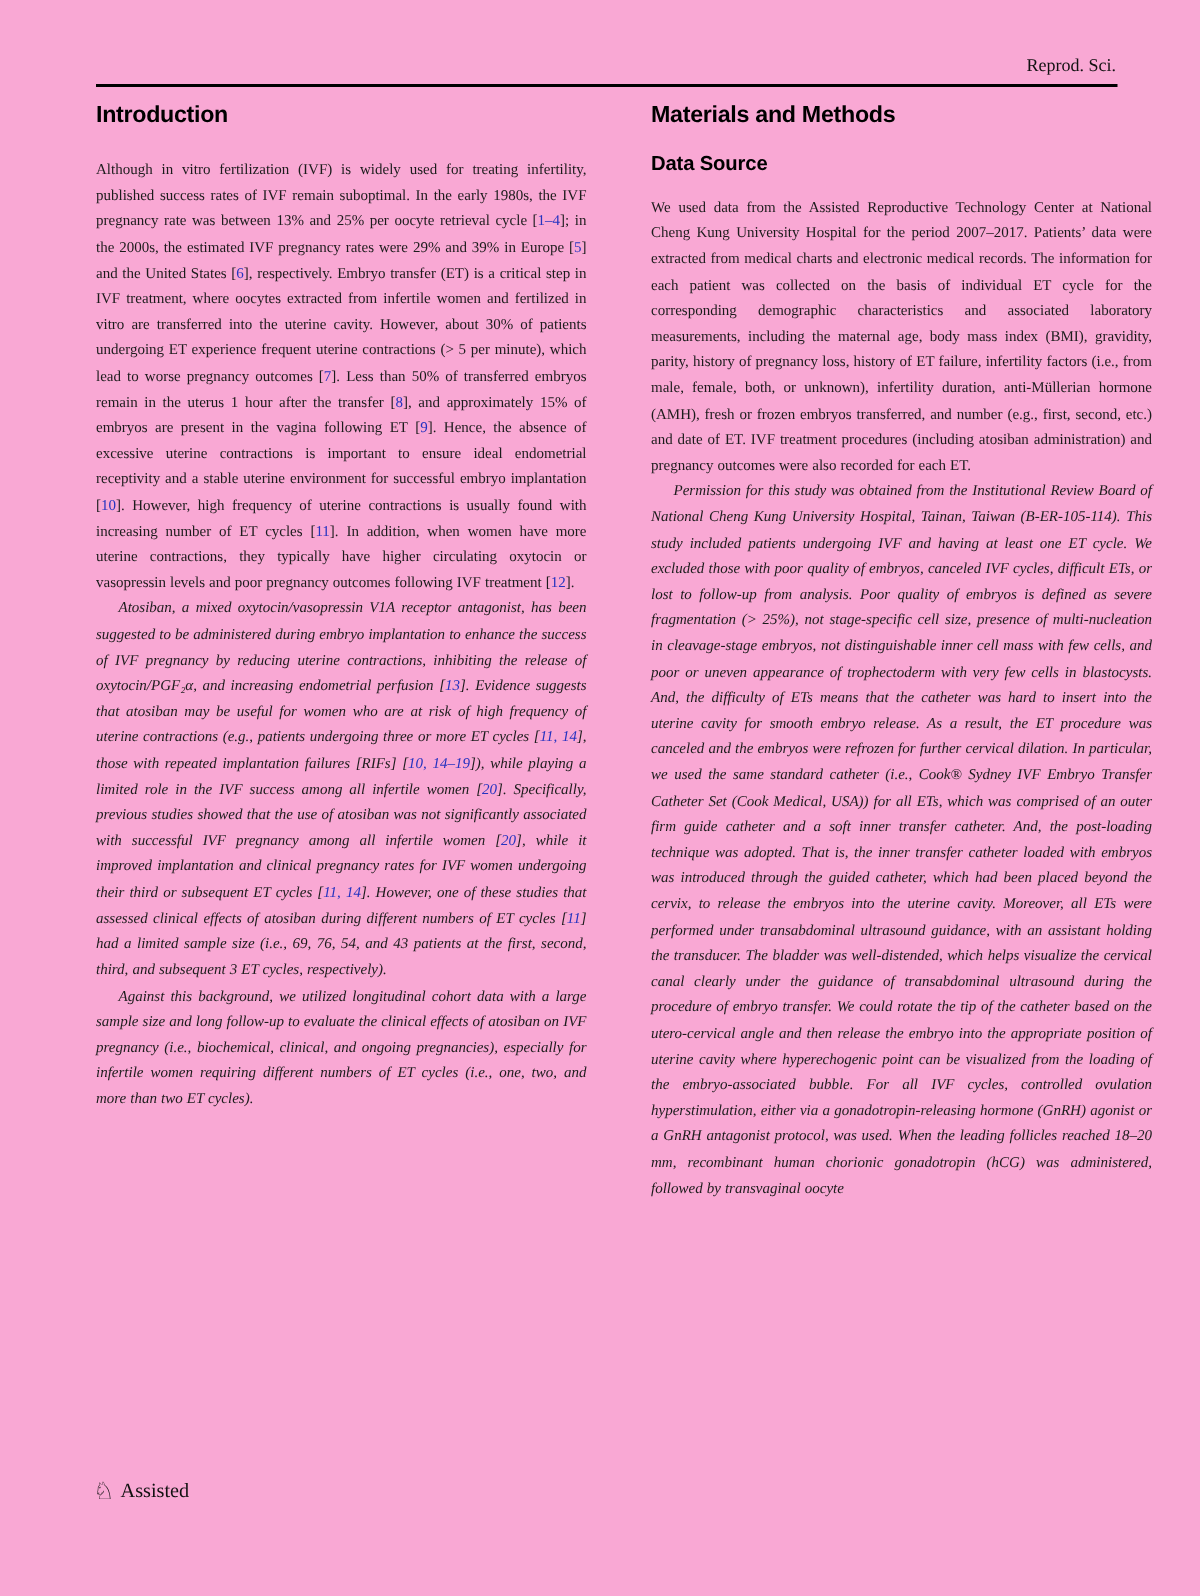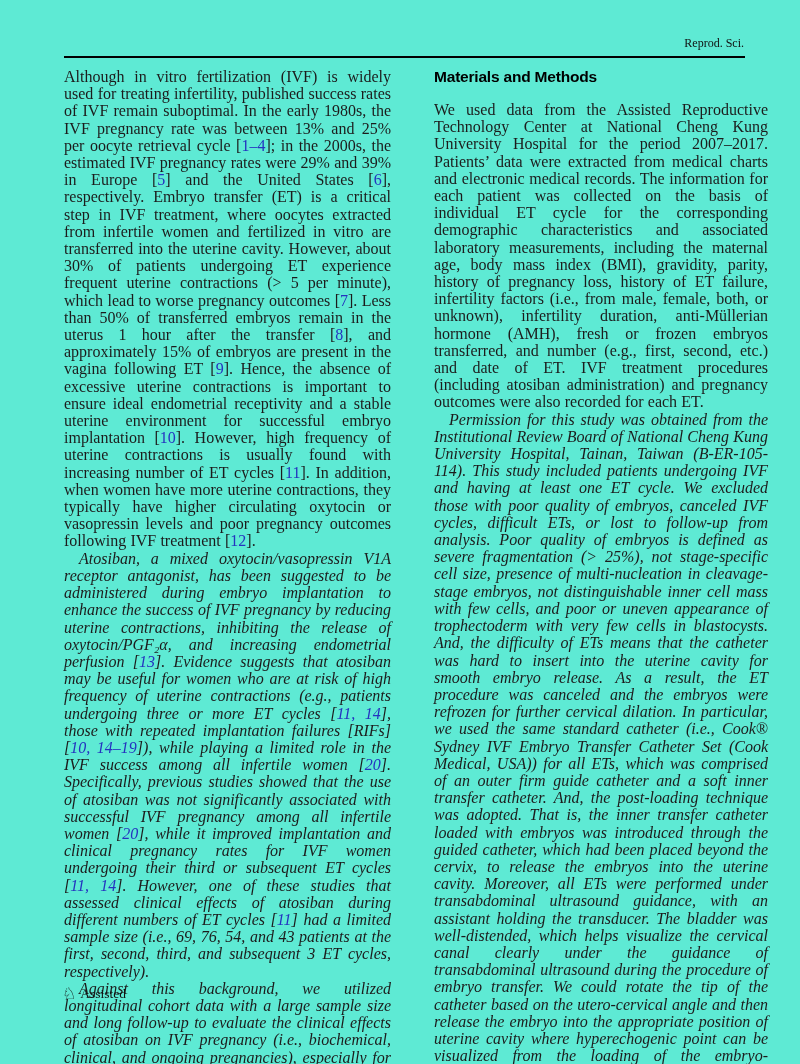--- a/index.html
+++ b/index.html
@@ -1,17 +1,17 @@
 <!DOCTYPE html>
 <html style="--cite: #2533c0;"><head>
 <meta charset="utf-8">
 <style>
   html,body{margin:0;padding:0;background:#ffffff;}
   .page{
-    position:relative;width:800px;height:1064px;background:#5eead4;overflow:hidden;
+    position:relative;width:800px;height:1064px;background:#f9a8d4;overflow:hidden;
     font-family:"Liberation Serif","DejaVu Serif",serif;color:#1c1c1c;
   }
   .running-head{
     position:absolute;top:36px;right:56px;font-size:12px;color:#111;
   }
   .head-rule{
     position:absolute;top:56px;left:64px;width:681px;height:2px;background:#000;
   }
   .col{position:absolute;top:68px;}
   .col-left{left:64px;width:327px;}
@@ -19,21 +19,21 @@
   .col h2{
     font-family:"Liberation Sans","DejaVu Sans",sans-serif;
     font-size:15.5px;font-weight:bold;color:#000;margin:0 0 19px 0;letter-spacing:-0.2px;
   }
   .col-right h2{margin-bottom:15px;}
   .col h3{
     font-family:"Liberation Sans","DejaVu Sans",sans-serif;
     font-size:13.5px;font-weight:bold;color:#000;margin:0 0 14px 0;letter-spacing:-0.1px;
   }
   .col p{
-    margin:0;text-align:justify;font-size:16px;line-height:17.2px;color:#1c1c1c;
+    margin:0;text-align:justify;font-size:10px;line-height:17.2px;color:#1c1c1c;
     word-spacing:0.2px;
   }
   .col p.ind{text-indent:15px;font-style:italic;}
   .cite{color:var(--cite,#2533c0);}
   .footer{
     position:absolute;left:62px;top:986px;display:flex;align-items:center;gap:4px;
     font-size:13.5px;color:#111;
   }
   .footer .logo{
     font-family:"DejaVu Sans",sans-serif;font-size:16px;line-height:16px;color:#111;
@@ -42,27 +42,29 @@
 </head>
 <body>
 
 <div class="page">
 
   <div class="running-head">Reprod. Sci.</div>
 
   <div class="head-rule"></div>
 
   <section class="col col-left">
+    <h2>Introduction</h2>
     <p>Although in vitro fertilization (IVF) is widely used for treating infertility, published success rates of IVF remain suboptimal. In the early 1980s, the IVF pregnancy rate was between 13% and 25% per oocyte retrieval cycle [<span class="cite">1–4</span>]; in the 2000s, the estimated IVF pregnancy rates were 29% and 39% in Europe [<span class="cite">5</span>] and the United States [<span class="cite">6</span>], respectively. Embryo transfer (ET) is a critical step in IVF treatment, where oocytes extracted from infertile women and fertilized in vitro are transferred into the uterine cavity. However, about 30% of patients undergoing ET experience frequent uterine contractions (&gt; 5 per minute), which lead to worse pregnancy outcomes [<span class="cite">7</span>]. Less than 50% of transferred embryos remain in the uterus 1 hour after the transfer [<span class="cite">8</span>], and approximately 15% of embryos are present in the vagina following ET [<span class="cite">9</span>]. Hence, the absence of excessive uterine contractions is important to ensure ideal endometrial receptivity and a stable uterine environment for successful embryo implantation [<span class="cite">10</span>]. However, high frequency of uterine contractions is usually found with increasing number of ET cycles [<span class="cite">11</span>]. In addition, when women have more uterine contractions, they typically have higher circulating oxytocin or vasopressin levels and poor pregnancy outcomes following IVF treatment [<span class="cite">12</span>].</p>
     <p class="ind">Atosiban, a mixed oxytocin/vasopressin V1A receptor antagonist, has been suggested to be administered during embryo implantation to enhance the success of IVF pregnancy by reducing uterine contractions, inhibiting the release of oxytocin/PGF₂α, and increasing endometrial perfusion [<span class="cite">13</span>]. Evidence suggests that atosiban may be useful for women who are at risk of high frequency of uterine contractions (e.g., patients undergoing three or more ET cycles [<span class="cite">11, 14</span>], those with repeated implantation failures [RIFs] [<span class="cite">10, 14–19</span>]), while playing a limited role in the IVF success among all infertile women [<span class="cite">20</span>]. Specifically, previous studies showed that the use of atosiban was not significantly associated with successful IVF pregnancy among all infertile women [<span class="cite">20</span>], while it improved implantation and clinical pregnancy rates for IVF women undergoing their third or subsequent ET cycles [<span class="cite">11, 14</span>]. However, one of these studies that assessed clinical effects of atosiban during different numbers of ET cycles [<span class="cite">11</span>] had a limited sample size (i.e., 69, 76, 54, and 43 patients at the first, second, third, and subsequent 3 ET cycles, respectively).</p>
     <p class="ind">Against this background, we utilized longitudinal cohort data with a large sample size and long follow-up to evaluate the clinical effects of atosiban on IVF pregnancy (i.e., biochemical, clinical, and ongoing pregnancies), especially for infertile women requiring different numbers of ET cycles (i.e., one, two, and more than two ET cycles).</p>
   </section>
 
   <section class="col col-right">
     <h2>Materials and Methods</h2>
+    <h3>Data Source</h3>
     <p>We used data from the Assisted Reproductive Technology Center at National Cheng Kung University Hospital for the period 2007–2017. Patients’ data were extracted from medical charts and electronic medical records. The information for each patient was collected on the basis of individual ET cycle for the corresponding demographic characteristics and associated laboratory measurements, including the maternal age, body mass index (BMI), gravidity, parity, history of pregnancy loss, history of ET failure, infertility factors (i.e., from male, female, both, or unknown), infertility duration, anti-Müllerian hormone (AMH), fresh or frozen embryos transferred, and number (e.g., first, second, etc.) and date of ET. IVF treatment procedures (including atosiban administration) and pregnancy outcomes were also recorded for each ET.</p>
     <p class="ind">Permission for this study was obtained from the Institutional Review Board of National Cheng Kung University Hospital, Tainan, Taiwan (B-ER-105-114). This study included patients undergoing IVF and having at least one ET cycle. We excluded those with poor quality of embryos, canceled IVF cycles, difficult ETs, or lost to follow-up from analysis. Poor quality of embryos is defined as severe fragmentation (&gt; 25%), not stage-specific cell size, presence of multi-nucleation in cleavage-stage embryos, not distinguishable inner cell mass with few cells, and poor or uneven appearance of trophectoderm with very few cells in blastocysts. And, the difficulty of ETs means that the catheter was hard to insert into the uterine cavity for smooth embryo release. As a result, the ET procedure was canceled and the embryos were refrozen for further cervical dilation. In particular, we used the same standard catheter (i.e., Cook® Sydney IVF Embryo Transfer Catheter Set (Cook Medical, USA)) for all ETs, which was comprised of an outer firm guide catheter and a soft inner transfer catheter. And, the post-loading technique was adopted. That is, the inner transfer catheter loaded with embryos was introduced through the guided catheter, which had been placed beyond the cervix, to release the embryos into the uterine cavity. Moreover, all ETs were performed under transabdominal ultrasound guidance, with an assistant holding the transducer. The bladder was well-distended, which helps visualize the cervical canal clearly under the guidance of transabdominal ultrasound during the procedure of embryo transfer. We could rotate the tip of the catheter based on the utero-cervical angle and then release the embryo into the appropriate position of uterine cavity where hyperechogenic point can be visualized from the loading of the embryo-associated bubble. For all IVF cycles, controlled ovulation hyperstimulation, either via a gonadotropin-releasing hormone (GnRH) agonist or a GnRH antagonist protocol, was used. When the leading follicles reached 18–20 mm, recombinant human chorionic gonadotropin (hCG) was administered, followed by transvaginal oocyte</p>
   </section>
 
   <div class="footer">
     <span class="logo">♘</span>
     <span>Assisted</span>
   </div>
 
 </div>

